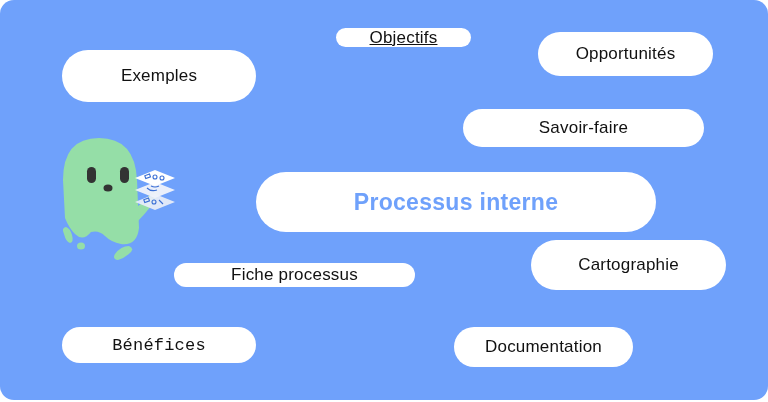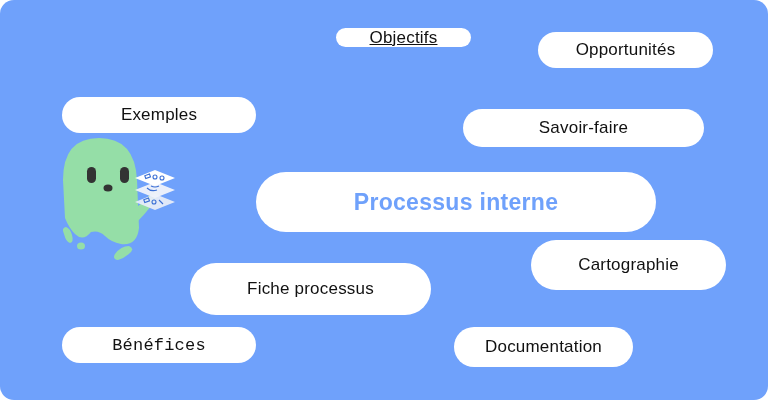--- a/index.html
+++ b/index.html
@@ -20,42 +20,42 @@
     .pill.main {
       color: #6fa1fb; font-weight: bold; font-size: 23px; letter-spacing: 0.3px;
     }
     .mascot { position: absolute; left: 55px; top: 130px; width: 130px; height: 135px; }
   </style>
 </head>
 <body>
 
 <div class="panel">
 
-  <div class="pill" style="left:62px; top:50px; width:194px; height:36px;margin-top:47px;">
+  <div class="pill" style="left:62px; top:50px; width:194px; height:52px;">
     <span>Exemples</span>
   </div>
 
   <div class="pill" style="left:336px; top:28px; width:135px; height:19px;text-decoration:underline;">
     <span>Objectifs</span>
   </div>
 
-  <div class="pill" style="left:538px; top:32px; width:175px; height:36px;align-items:center;">
+  <div class="pill" style="left:538px; top:32px; width:175px; height:44px;align-items:center;">
     <span>Opportunités</span>
   </div>
 
 
   <div class="pill" style="left:463px; top:109px; width:241px; height:38px;">
     <span>Savoir-faire</span>
   </div>
 
   <div class="pill main" style="left:256px; top:172px; width:400px; height:60px;justify-content:center;">
     <span>Processus interne</span>
   </div>
 
-  <div class="pill" style="left:190px; top:263px; width:241px; height:52px;">
+  <div class="pill" style="left:174px; top:263px; width:241px; height:24px;">
     <span>Fiche processus</span>
   </div>
 
   <div class="pill" style="left:531px; top:240px; width:195px; height:50px;">
     <span>Cartographie</span>
   </div>
 
   <div class="pill" style="left:62px; top:327px; width:194px; height:36px;font-family:Liberation Mono, monospace;">
     <span>Bénéfices</span>
   </div>

